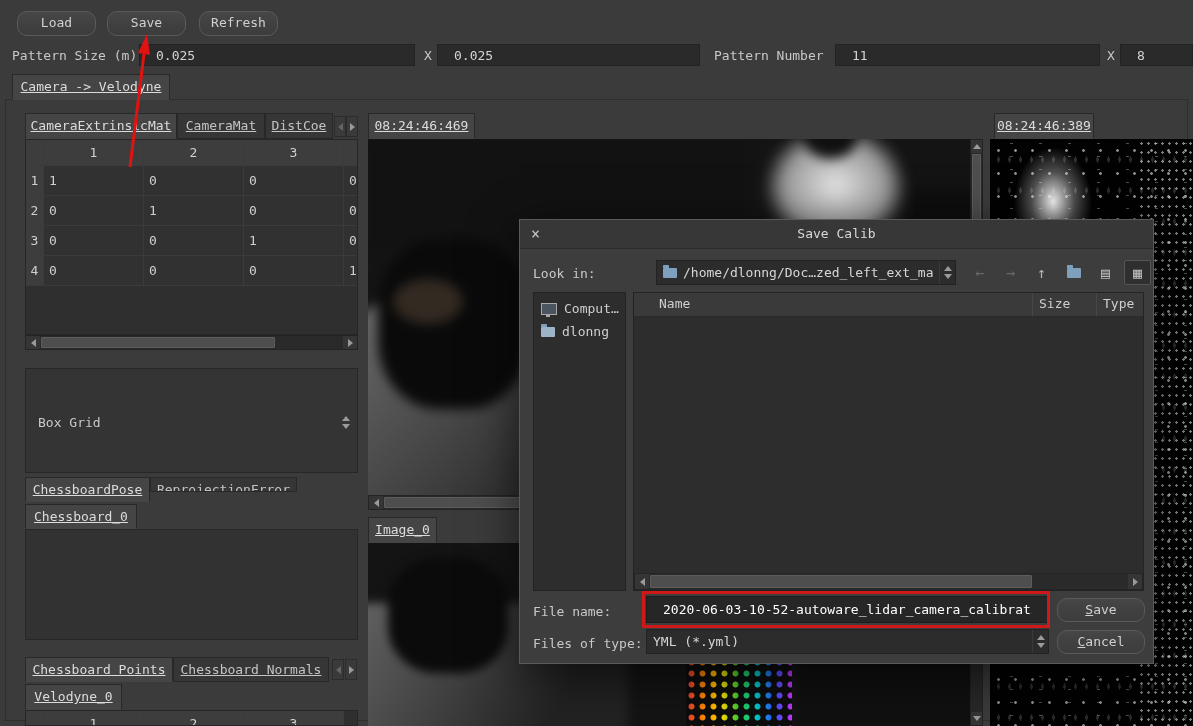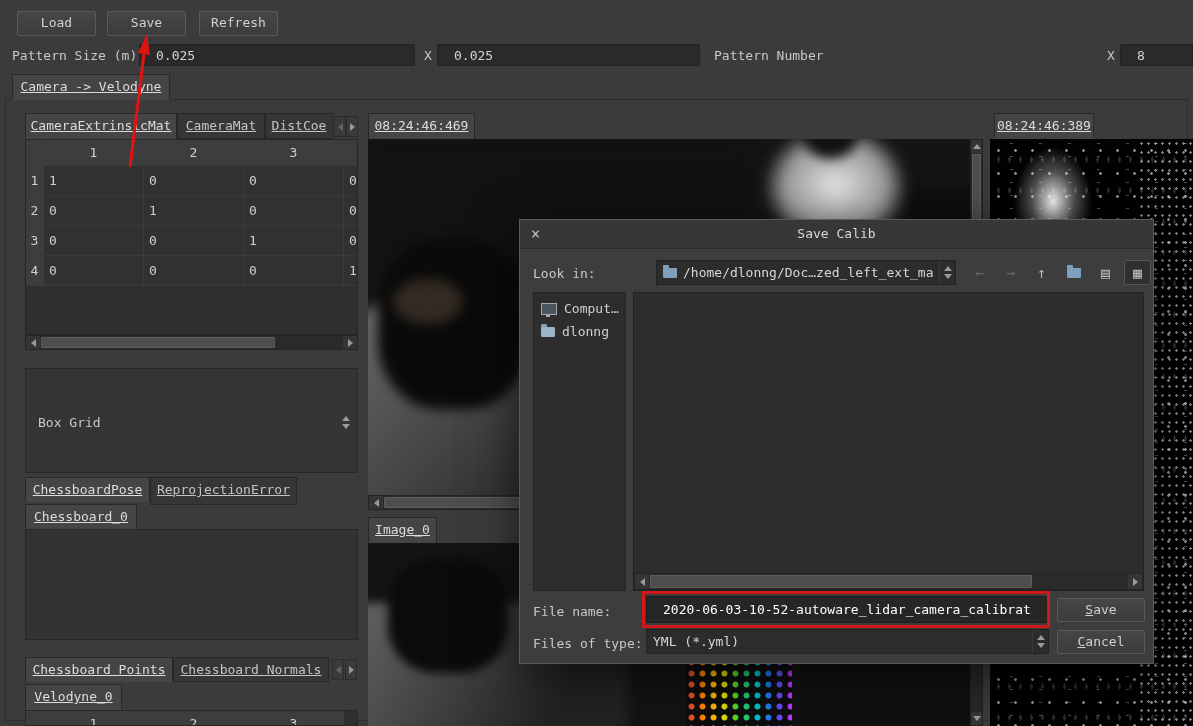--- a/index.html
+++ b/index.html
@@ -1,20 +1,20 @@
 <!DOCTYPE html>
 <html><head>
 <meta charset="utf-8">
 <style>
   html,body{margin:0;padding:0;background:#242424;}
   #app{position:relative;width:1193px;height:726px;background:#3b3b3b;overflow:hidden;
        font-family:"DejaVu Sans Mono","Liberation Mono",monospace;font-size:13px;color:#cdcdcd;}
   .abs{position:absolute;box-sizing:border-box;}
   .lbl{color:#c8c8c8;white-space:nowrap;}
-  .btn{background:linear-gradient(#464646,#3c3c3c);border:1px solid #5a5a5a;border-radius:2px;
+  .btn{background:linear-gradient(#464646,#3c3c3c);border:1px solid #5a5a5a;border-radius:10px;
        color:#d0d0d0;text-align:center;line-height:22px;cursor:default;}
   .btn.mnemonic::first-letter{text-decoration:underline;}
   .field{background:#2a2a2a;border:1px solid #232323;color:#d4d4d4;padding:0 16px;height:22px;
          overflow:hidden;white-space:nowrap;line-height:20px;font:inherit;box-sizing:border-box;}
   input.field{outline:none;}
   .tab{background:#363636;border:1px solid #282828;color:#c4c4c4;text-align:center;
        line-height:24px;height:26px;overflow:hidden;white-space:nowrap;text-decoration:underline;}
   .tab.selected{background:#454545;color:#dcdcdc;border-bottom-color:#454545;}
   .panel{background:#343434;border:1px solid #272727;}
   
@@ -95,20 +95,21 @@
 
   <div class="btn abs" style="left:17px;top:11px;width:79px;height:25px">Load</div>
   <div class="btn abs" style="left:107px;top:11px;width:79px;height:25px">Save</div>
   <div class="btn abs" style="left:199px;top:11px;width:79px;height:25px">Refresh</div>
 
   <span class="lbl abs" style="left:12px;top:48px">Pattern Size (m)</span>
   <input class="field abs" style="left: 139px; top: 44px; width: 276px;" value="0.025">
   <span class="lbl abs" style="left:424px;top:48px">X</span>
   <input class="field abs" style="left: 437px; top: 44px; width: 263px;" value="0.025">
   <span class="lbl abs" style="left:714px;top:48px">Pattern Number</span>
+  <input class="field abs" style="left: 835px; top: 44px; width: 265px;" value="11">
   <span class="lbl abs" style="left:1107px;top:48px">X</span>
   <input class="field abs" style="left: 1120px; top: 44px; width: 73px;" value="8">
 
   <div class="tab selected abs" style="left:12px;top:74px;width:158px;height:26px;z-index:2">Camera -&gt; Velodyne</div>
   <div class="abs" style="left:5px;top:99px;width:1183px;height:622px;border:1px solid #2e2e2e"></div>
 
   <div class="tab selected abs" style="left:25px;top:113px;width:152px">CameraExtrinsicMat</div>
   <div class="tab abs" style="left:177px;top:113px;width:88px">CameraMat</div>
   <div class="tab abs" style="left:265px;top:113px;width:68px">DistCoe</div>
   <div class="tscroll abs" style="left:334px;top:116px">
@@ -165,21 +166,21 @@
 
   <div class="panel abs" style="left:25px;top:368px;width:333px;height:105px">
     <span class="lbl abs" style="left:12px;top:46px">Box Grid</span>
     <div class="spin abs" style="right:4px;top:40px;height:26px">
       <span class="tri-up"></span>
       <span class="tri-down"></span>
     </div>
   </div>
 
   <div class="tab selected abs" style="left:25px;top:477px;width:125px;height:25px">ChessboardPose</div>
-  <div class="tab abs" style="left:150px;top:477px;width:147px;height:28px">ReprojectionError</div>
+  <div class="tab abs" style="left:150px;top:477px;width:147px;height:15px">ReprojectionError</div>
   <div class="tab selected abs" style="left:25px;top:504px;width:112px;height:25px">Chessboard_0</div>
   <div class="panel abs" style="left:25px;top:529px;width:333px;height:111px;background:#323232"></div>
 
   <div class="tab abs" style="left:173px;top:657px;width:156px;height:25px">Chessboard Normals</div>
   <div class="tab selected abs" style="left:25px;top:657px;width:148px;height:25px">Chessboard Points</div>
   <div class="tscroll abs" style="left:332px;top:659px">
       <span class="tri-left dim"></span>
     </div>
   <div class="tscroll abs" style="left:345px;top:659px">
       <span class="tri-right"></span>
@@ -307,20 +308,25 @@
         <span class="computer-icon"></span>
         <span>Comput…</span>
       </div>
       <div class="side-item">
         <span class="folder-icon" style="background:#9db3c7"></span>
         <span>dlonng</span>
       </div>
     </div>
 
     <div class="dlg-files abs" style="left:113px;top:72px;width:511px;height:299px">
+      <div class="fl-header">
+        <span class="fl-h name">Name</span>
+        <span class="fl-h size">Size</span>
+        <span class="fl-h type">Type</span>
+      </div>
       <div class="fl-body"></div>
       <div class="hscroll" style="height:15px;border-top:1px solid #262626">
         <div class="sb-btn">
             <span class="tri-left"></span>
           </div>
         <div class="sb-track">
             <div class="sb-handle" style="left:1px;width:380px"></div>
           </div>
         <div class="sb-btn">
             <span class="tri-right"></span>

